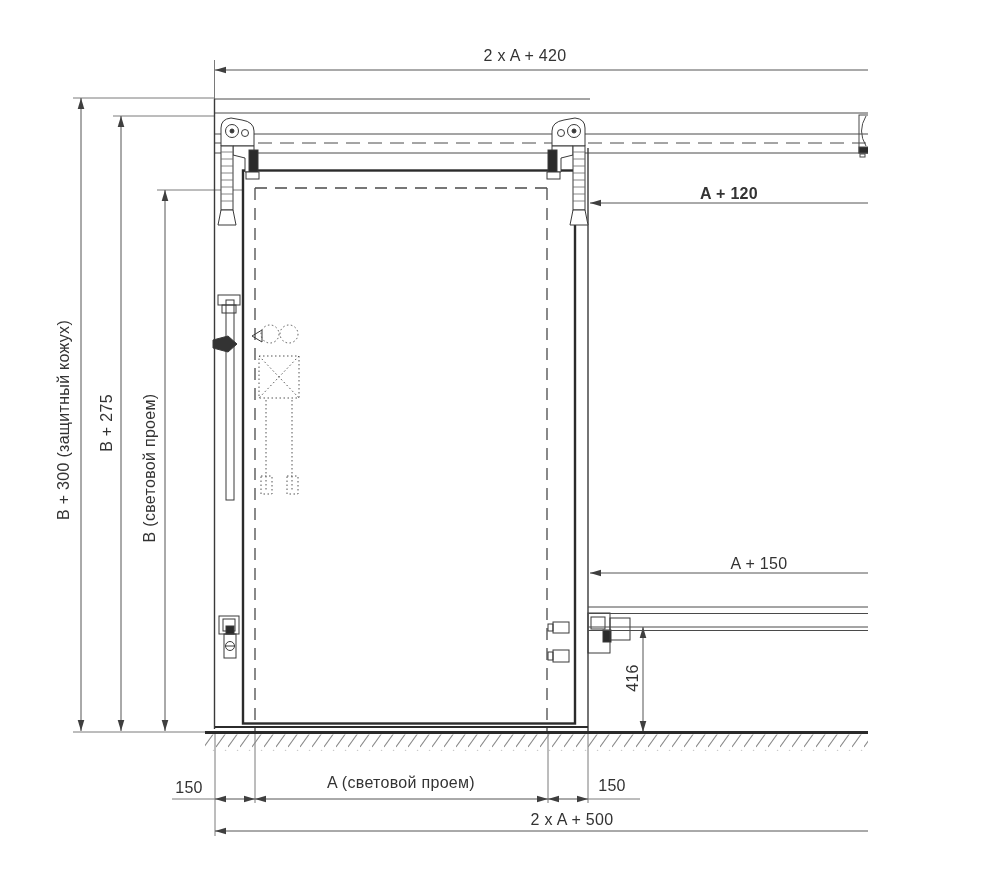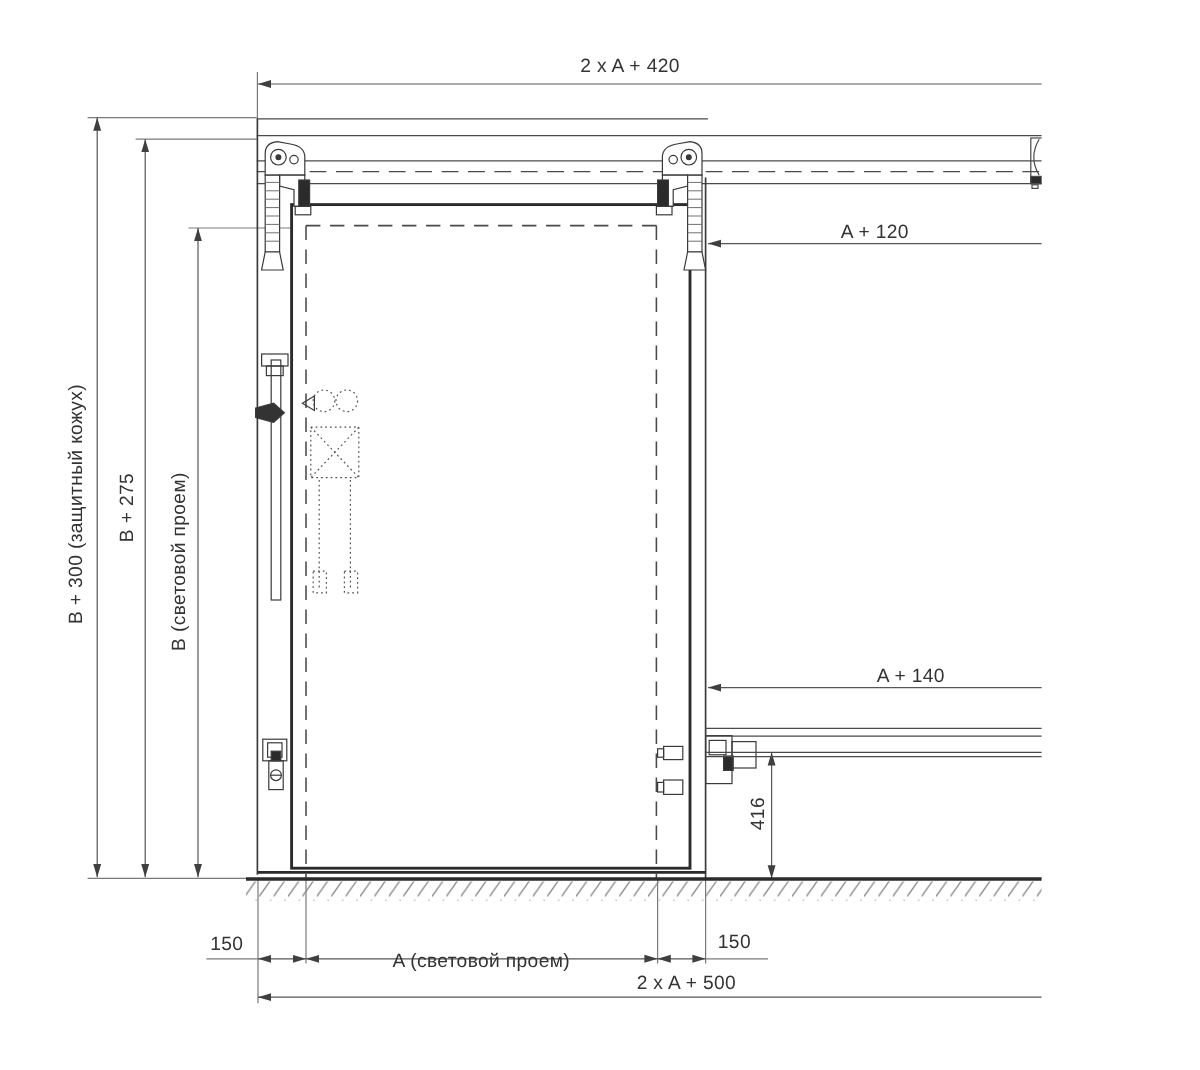--- a/index.html
+++ b/index.html
@@ -155,24 +155,24 @@
     <line x1="928" y1="607" x2="928" y2="630.5"></line>
   </g>
 
   <g>
     <line x1="205" y1="732.5" x2="940" y2="732.5" stroke="#2b2b2b" stroke-width="3"></line>
     <rect x="205" y="734.5" width="740" height="16" fill="url(#hatch)"></rect>
   </g>
 </svg>
 
 <div class="lbl" style="left:525px;top:56px;">2 x A + 420</div>
-<div class="lbl" style="left:729px;top:194px;">A + 120</div>
-<div class="lbl" style="left:759px;top:564px;">A + 140</div>
+<div class="lbl" style="left:729px;top:194px;font-weight:bold;">A + 120</div>
+<div class="lbl" style="left:759px;top:564px;">A + 150</div>
 <div class="lbl rot" style="left:633px;top:678px;">416</div>
 <div class="lbl rot" style="left:64px;top:420px;">B + 300 (защитный кожух)</div>
 <div class="lbl rot" style="left:107px;top:423px;">B + 275</div>
 <div class="lbl rot" style="left:150px;top:468px;">B (световой проем)</div>
 <div class="lbl" style="left:189px;top:788px;">150</div>
-<div class="lbl" style="left:401px;top:802px;">A (световой проем)</div>
+<div class="lbl" style="left:401px;top:783px;">A (световой проем)</div>
 <div class="lbl" style="left:612px;top:786px;">150</div>
 <div class="lbl" style="left:572px;top:820px;text-align:right;">2 x A + 500</div>
 
 </div>
 
 </body></html>

